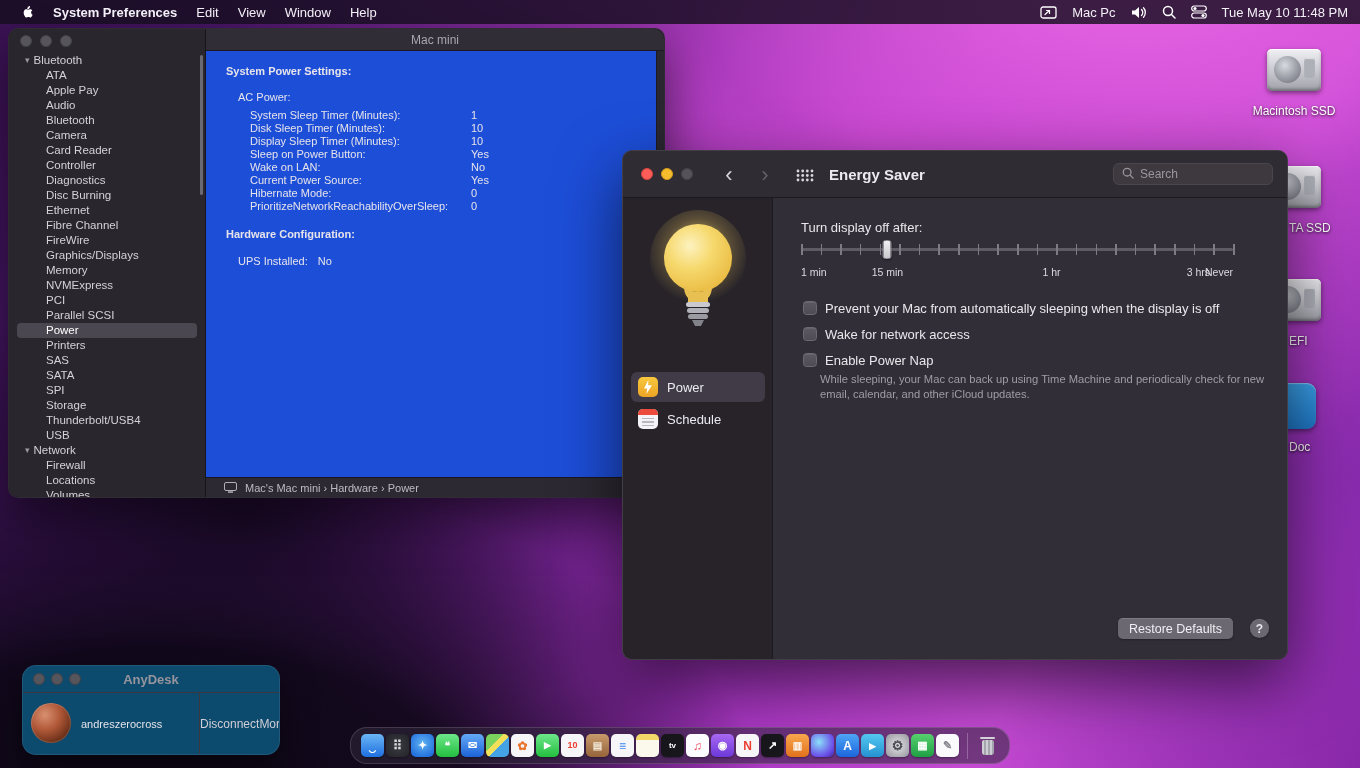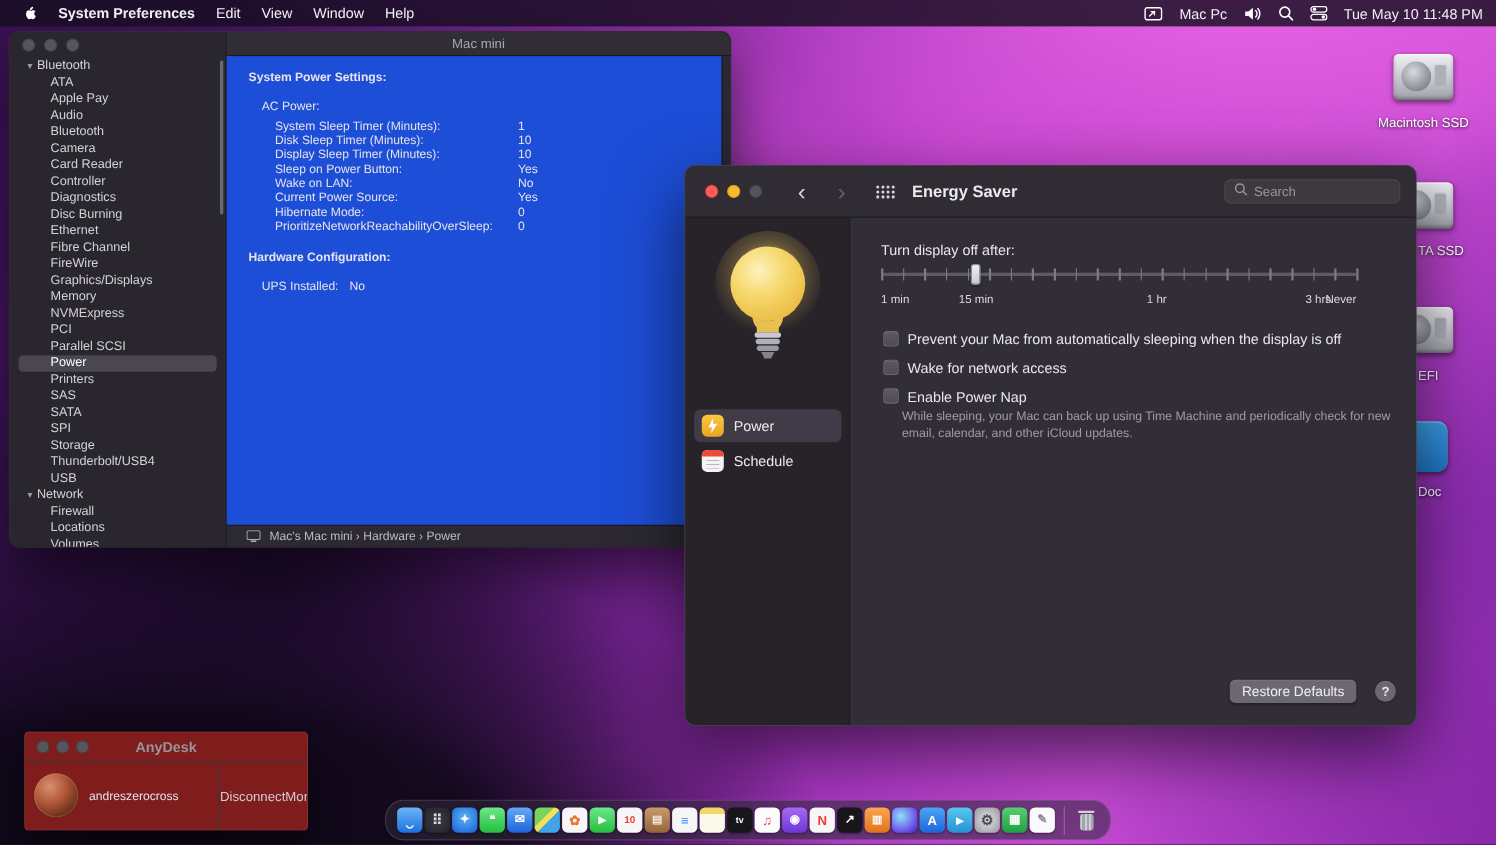--- a/index.html
+++ b/index.html
@@ -13,21 +13,21 @@
       radial-gradient(900px 520px at 12% 108%, #0c0714 0%, rgba(12,7,20,.92) 35%, rgba(12,7,20,0) 68%),
       radial-gradient(760px 420px at 83% -6%, #f06ae8 0%, rgba(240,106,232,0) 60%),
       radial-gradient(1100px 640px at 64% 18%, rgba(218,80,220,.75) 0%, rgba(218,80,220,0) 62%),
       radial-gradient(800px 600px at 100% 62%, rgba(130,40,170,.8) 0%, rgba(130,40,170,0) 65%),
       linear-gradient(118deg,#3a1254 0%,#5a1a7e 30%,#9c2fba 58%,#c44ad2 78%,#8a28a8 100%);}
 
   
   .menubar{position:absolute;left:0;top:0;right:0;height:24px;z-index:40;
     background:rgba(22,13,32,.82);display:flex;align-items:center;justify-content:space-between;
     font-size:13px;color:#f2f0f6}
-  .mb-left{display:flex;align-items:flex-start;gap:19px;padding-left:20px}
+  .mb-left{display:flex;align-items:center;gap:19px;padding-left:20px}
   .mb-right{display:flex;align-items:center;gap:15px;padding-right:12px}
   .mb-app{font-weight:bold}
   .mb-item{cursor:default}
   .mb-ic{display:inline-flex;align-items:center}
 
   
   .tl{width:12px;height:12px;border-radius:50%;display:inline-block}
   .tl.gray{background:#57555c;border:1px solid #45434a}
   .tl.red{background:#ff5d57;border:1px solid #d8443f}
   .tl.yellow{background:#f5bd2e;border:1px solid #d49c1c}
@@ -99,22 +99,22 @@
     border:1px solid #6e6a74;box-shadow:inset 0 1px 0 rgba(255,255,255,.08);flex:none}
   .cb-label{font-size:13px;color:#e9e7ec;white-space:nowrap}
   .es-note{position:absolute;left:47px;top:174px;width:462px;font-size:11.2px;line-height:1.38;color:#a09ca6}
   .es-restore{position:absolute;left:345px;top:420px;height:21px;padding:0 11px;border-radius:5px;background:#6c6872;
     box-shadow:inset 0 0.5px 0 rgba(255,255,255,.25),0 1px 2px rgba(0,0,0,.3);display:flex;align-items:center;font-size:12.5px;color:#f0eef4}
   .es-help{position:absolute;left:477px;top:421px;width:19px;height:19px;border-radius:50%;background:#6c6872;
     box-shadow:inset 0 0.5px 0 rgba(255,255,255,.25),0 1px 2px rgba(0,0,0,.3);display:flex;align-items:center;justify-content:center;
     font-size:12px;font-weight:bold;color:#e8e6ec}
 
   
-  .ad-window{position:absolute;left:22px;top:665px;width:258px;height:90px;z-index:15;border-radius:4px;overflow:hidden;
-    background:#7f1d1d;border:1px solid rgba(255,255,255,.08);box-shadow:0 14px 34px rgba(0,0,0,.5)}
+  .ad-window{position:absolute;left:22px;top:665px;width:258px;height:90px;z-index:15;border-radius:14px;overflow:hidden;
+    background:#0c4a6e;border:1px solid rgba(255,255,255,.08);box-shadow:0 14px 34px rgba(0,0,0,.5)}
   .ad-titlebar{height:27px;border-bottom:1px solid #3a3740;position:relative;display:flex;align-items:center;justify-content:center;
     font-size:13px;font-weight:bold;color:#96949c}
   .ad-lights{position:absolute;left:10px;top:7px;display:flex;gap:6px}
   .ad-body{position:relative;height:62px}
   .ad-avatar{position:absolute;left:8px;top:10px;width:40px;height:40px;border-radius:50%;
     background:radial-gradient(circle at 35% 30%,#d89070 0%,#b05838 40%,#6a2f18 75%,#4a2010 100%);
     box-shadow:inset 0 0 0 1px rgba(255,255,255,.15)}
   .ad-user{position:absolute;left:58px;top:0;bottom:0;display:flex;align-items:center;font-size:11px;color:#e4e2e8}
   .ad-actions{position:absolute;left:176px;top:0;right:0;bottom:0;border-left:1px solid #3a3740;display:flex;flex-direction:row}
   .ad-btn{flex:1;display:flex;align-items:center;justify-content:center;gap:10px;font-size:12px;color:#d0ced6}

